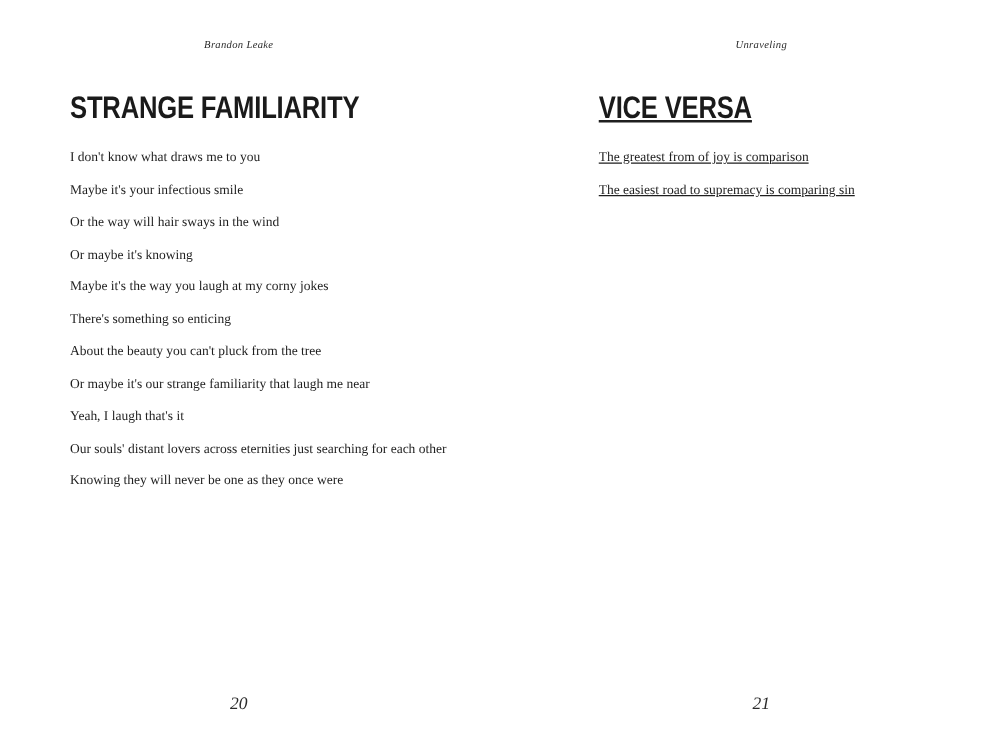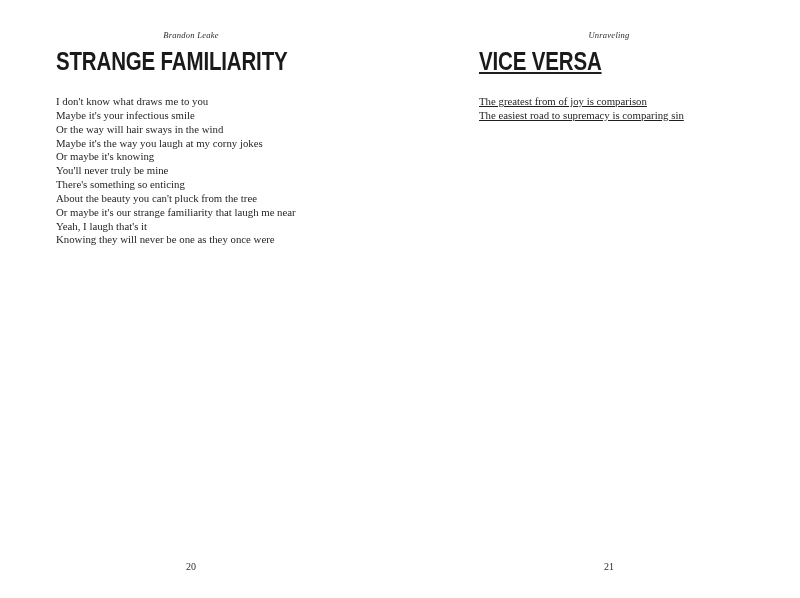--- a/index.html
+++ b/index.html
@@ -40,21 +40,21 @@
     text-align: center;
     font-family: "Liberation Serif", serif;
     font-style: italic;
     font-size: 8.5px;
     letter-spacing: 0.25px;
     color: #2b2b2b;
   }
 
   .page-body {
     position: absolute;
-    top: 48px;
+    top: 73px;
     left: 56px;
     right: 40px;
   }
 
   .page-right .page-body {
     left: 61px;
     right: 30px;
     text-decoration: underline;
   }
 
@@ -74,55 +74,57 @@
   .poem-lines {
     font-family: "Liberation Serif", serif;
     font-size: 10.8px;
     line-height: 13.85px;
     color: #1f1f1f;
     white-space: nowrap;
   }
 
   .poem-line {
     display: block;
+    margin-top: 12px;
   }
 
   .folio {
     position: absolute;
     bottom: 26px;
     left: 0;
     width: 100%;
     text-align: center;
     font-family: "Liberation Serif", serif;
-    font-size: 10px;
+    font-size: 14px;
     color: #2b2b2b;
+    font-style: italic;
   }
 </style>
 </head>
 <body>
 
 <div class="spread">
 
   <div class="page page-left">
     <div class="running-head">Brandon Leake</div>
 
     <div class="page-body">
       <h1 class="poem-title">STRANGE FAMILIARITY</h1>
 
       <div class="poem-lines">
         <span class="poem-line">I don't know what draws me to you</span>
         <span class="poem-line">Maybe it's your infectious smile</span>
         <span class="poem-line">Or the way will hair sways in the wind</span>
+        <span class="poem-line">Or maybe it's knowing</span>
         <span class="poem-line">Maybe it's the way you laugh at my corny jokes</span>
-        <span class="poem-line">Or maybe it's knowing</span>
-        <span class="poem-line">You'll never truly be mine</span>
         <span class="poem-line">There's something so enticing</span>
         <span class="poem-line">About the beauty you can't pluck from the tree</span>
         <span class="poem-line">Or maybe it's our strange familiarity that laugh me near</span>
         <span class="poem-line">Yeah, I laugh that's it</span>
+        <span class="poem-line">Our souls' distant lovers across eternities just searching for each other</span>
         <span class="poem-line">Knowing they will never be one as they once were</span>
       </div>
     </div>
 
     <div class="folio">20</div>
   </div>
 
   <div class="page page-right">
     <div class="running-head">Unraveling</div>
 

